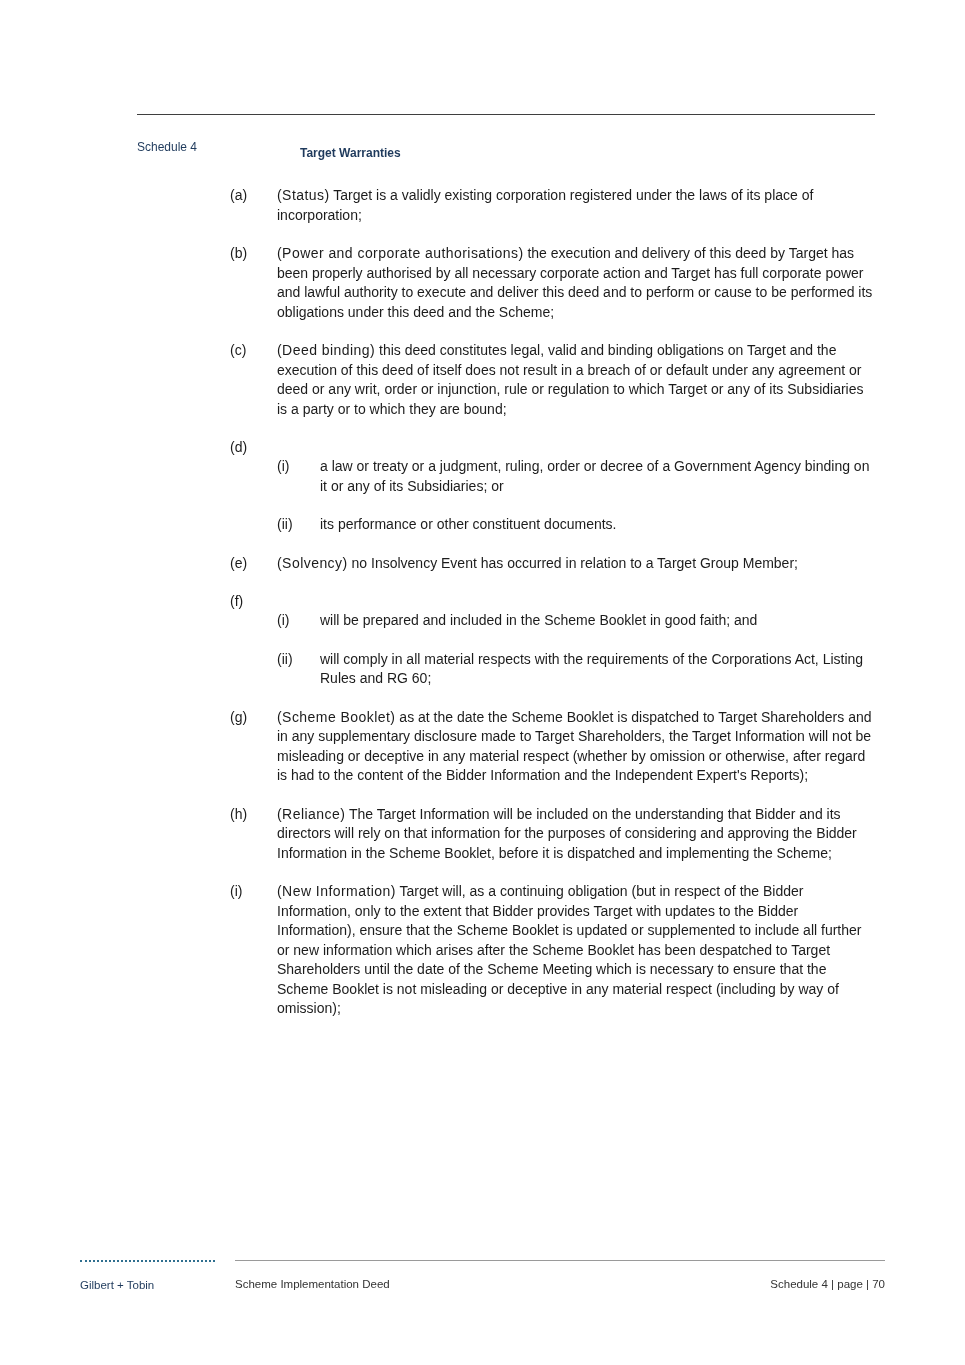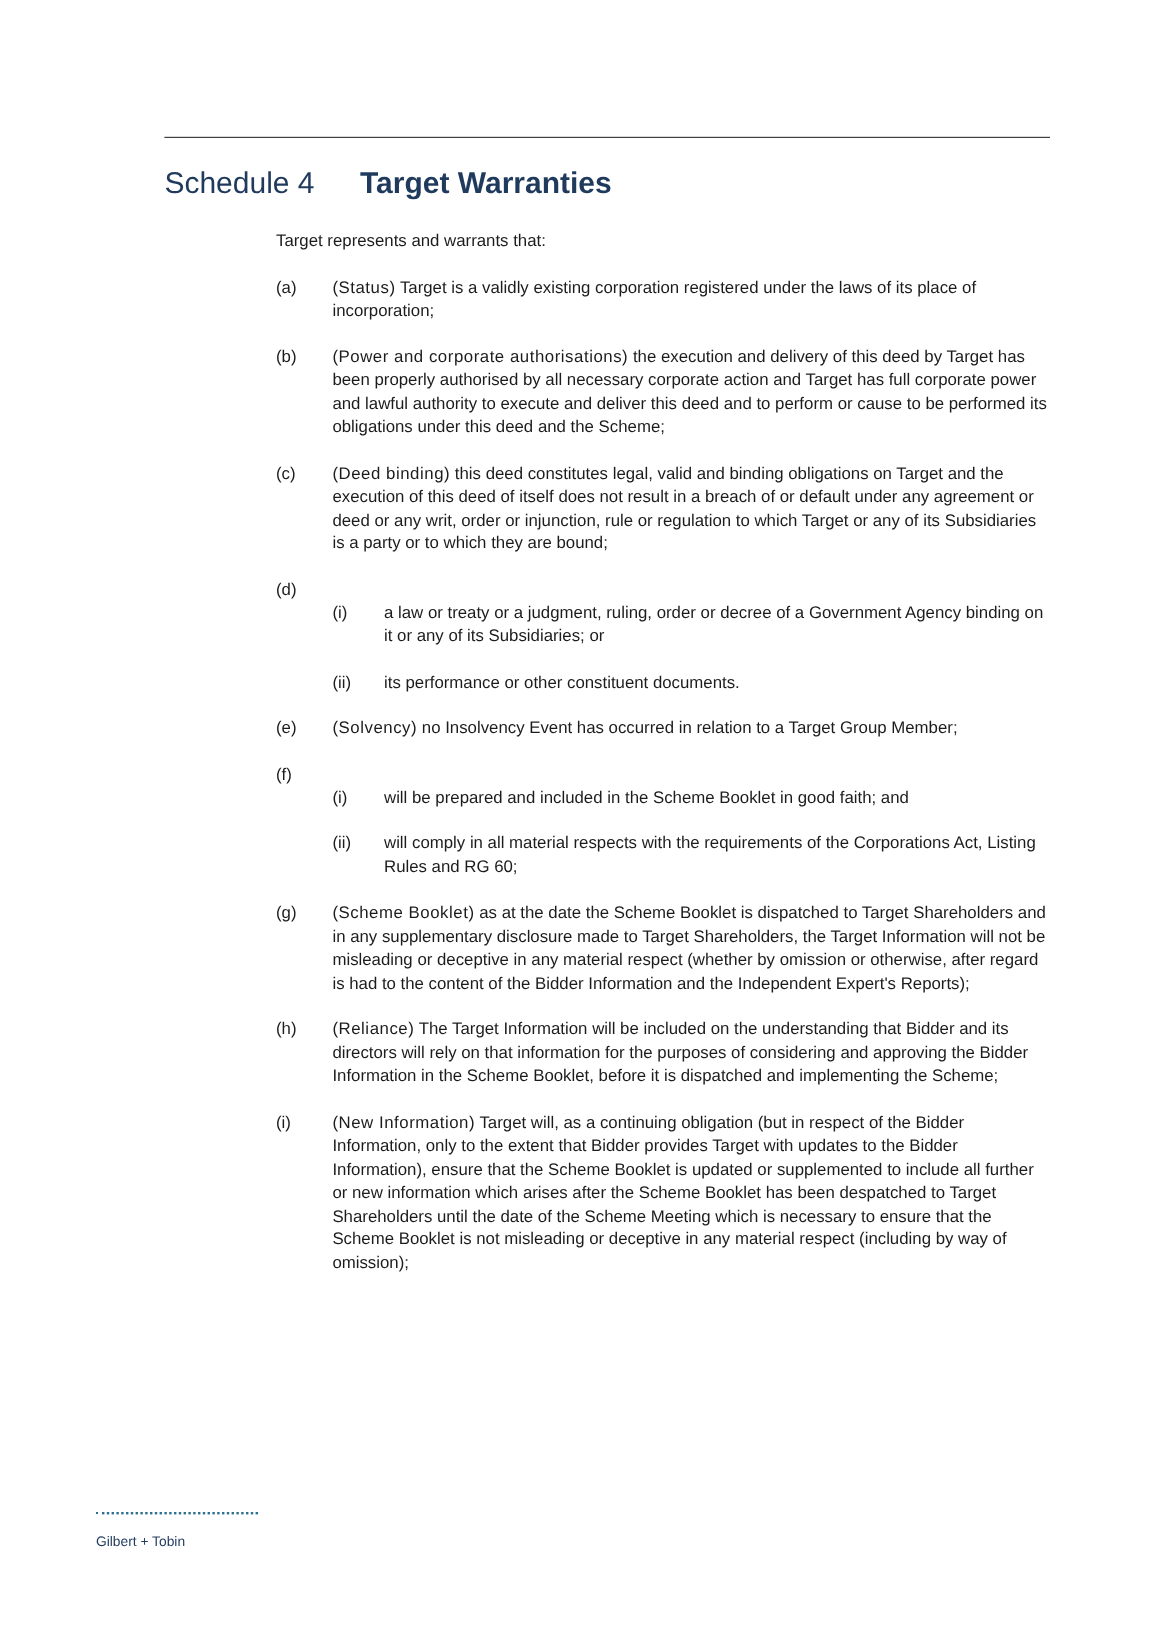--- a/index.html
+++ b/index.html
@@ -18,23 +18,23 @@
     left: 137px;
     top: 114px;
     width: 738px;
   }
   .top-rule {
     border-top: 1px solid #3f3f3f;
     height: 0;
   }
   .heading {
     display: flex;
-    align-items: flex-end;
+    align-items: center;
     margin-top: 13px;
-    font-size: 25px;
+    font-size: 12px;
     color: #1f3a5c;
     line-height: 27px;
   }
   .schedule-num { width: 163px; font-weight: 400; }
   .schedule-title { font-weight: 700; margin-top: 12px; }
   .intro {
     margin: 24px 0 0 93px;
     font-size: 14px;
     line-height: 19.5px;
   }
@@ -73,21 +73,20 @@
 </head>
 <body>
 
 <div class="page">
   <div class="content">
     <div class="top-rule"></div>
     <div class="heading">
       <div class="schedule-num">Schedule 4</div>
       <div class="schedule-title">Target Warranties</div>
     </div>
-    <div class="intro">Target represents and warrants that:</div>
     <div id="warranty-list">
         <div class="item">
           <div class="item-label">(a)</div>
           <div class="item-body">
             <div class="item-para"><span class="term">(Status)</span> <span class="rest">Target is a validly existing corporation registered under the laws of its place of incorporation;</span></div>
           </div>
         </div>
         <div class="item">
           <div class="item-label">(b)</div>
           <div class="item-body">
@@ -151,14 +150,18 @@
           </div>
         </div>
       </div>
   </div>
 
   <div class="footer">
     <div class="footer-left">
       <div class="dotted-rule"></div>
       <div class="firm">Gilbert + Tobin</div>
     </div>
+    <div class="footer-right">
+      <span>Scheme Implementation Deed</span>
+      <span>Schedule 4 | page | 70</span>
+    </div>
   </div>
 </div>
 
 </body></html>

